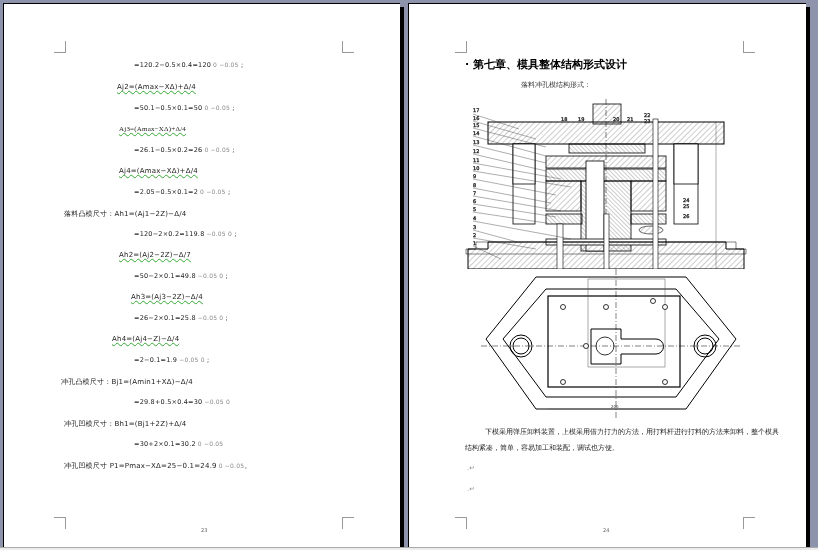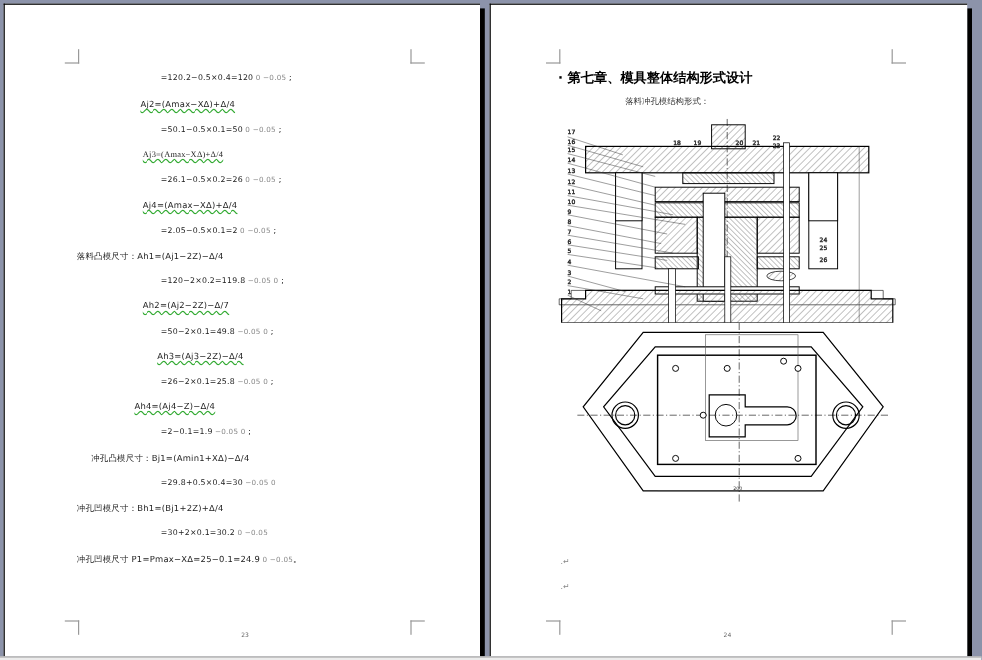--- a/index.html
+++ b/index.html
@@ -45,21 +45,21 @@
   <div class="line big" style="left:115px;top:163px;"><span class="sq">Aj4=(Amax−XΔ)+Δ/4</span></div>
   <div class="line" style="left:130px;top:184px;"><span>=2.05−0.5×0.1=2</span><span class="pm">0 −0.05</span> <span>;</span></div>
   <div class="line big" style="left:60px;top:205px;"><span>落料凸模尺寸：</span><span>Ah1=(Aj1−2Z)−Δ/4</span></div>
   <div class="line" style="left:130px;top:226px;"><span>=120−2×0.2=119.8</span><span class="pm">−0.05 0</span> <span>;</span></div>
   <div class="line big" style="left:115px;top:247px;"><span class="sq">Ah2=(Aj2−2Z)−Δ/7</span></div>
   <div class="line" style="left:130px;top:268px;"><span>=50−2×0.1=49.8</span><span class="pm">−0.05 0</span> <span>;</span></div>
   <div class="line big" style="left:115px;top:289px;margin-left:12px;"><span class="sq">Ah3=(Aj3−2Z)−Δ/4</span></div>
   <div class="line" style="left:130px;top:310px;"><span>=26−2×0.1=25.8</span><span class="pm">−0.05 0</span> <span>;</span></div>
   <div class="line big" style="left:108px;top:331px;"><span class="sq">Ah4=(Aj4−Z)−Δ/4</span></div>
   <div class="line" style="left:130px;top:352px;"><span>=2−0.1=1.9</span><span class="pm">−0.05 0</span> <span>;</span></div>
-  <div class="line big" style="left:72px;top:373px;"><span>冲孔凸模尺寸：</span><span>Bj1=(Amin1+XΔ)−Δ/4</span></div>
+  <div class="line big" style="left:57px;top:373px;"><span>冲孔凸模尺寸：</span><span>Bj1=(Amin1+XΔ)−Δ/4</span></div>
   <div class="line" style="left:130px;top:394px;"><span>=29.8+0.5×0.4=30</span><span class="pm">−0.05 0</span></div>
   <div class="line big" style="left:60px;top:415px;text-align:right;"><span>冲孔凹模尺寸：</span><span>Bh1=(Bj1+2Z)+Δ/4</span></div>
   <div class="line" style="left:130px;top:436px;"><span>=30+2×0.1=30.2</span><span class="pm">0 −0.05</span></div>
   <div class="line big" style="left:60px;top:457px;"><span>冲孔凹模尺寸</span> <span>P1=Pmax−XΔ=25−0.1=24.9</span><span class="pm">0 −0.05</span><span>。</span></div>
 
   <div class="pgnum" style="left:197px;top:523px;">23</div>
 </div>
 
 <div class="page-shadow" id="shadow-right"></div>
 <div class="page" id="page-right">
@@ -179,19 +179,20 @@
         <circle cx="184" cy="38" r="2.5"></circle>
       <circle cx="82" cy="113" r="2.5"></circle>
         <circle cx="184" cy="113" r="2.5"></circle>
       <circle cx="105" cy="77" r="2.5"></circle>
         <circle cx="172" cy="32" r="2.5"></circle>
     </g>
     <line x1="67" y1="140" x2="199" y2="140" stroke="#555" stroke-width="0.4"></line>
     <text x="130" y="139" font-size="4" font-family="DejaVu Sans, sans-serif" fill="#333">200</text>
   </svg>
 
+  <div class="para" style="top:420px;">下模采用弹压卸料装置，上模采用借力打力的方法，用打料杆进行打料的方法来卸料，整个模具结构紧凑，简单，容易加工和装配，调试也方便。</div>
   <div class="line" style="left:58px;top:460px;color:#888;">.↵</div>
   <div class="line" style="left:58px;top:481px;color:#888;">.↵</div>
 
   <div class="pgnum" style="left:194px;top:523px;">24</div>
 </div>
 
 <div class="hscroll"></div>
 
 </body></html>

